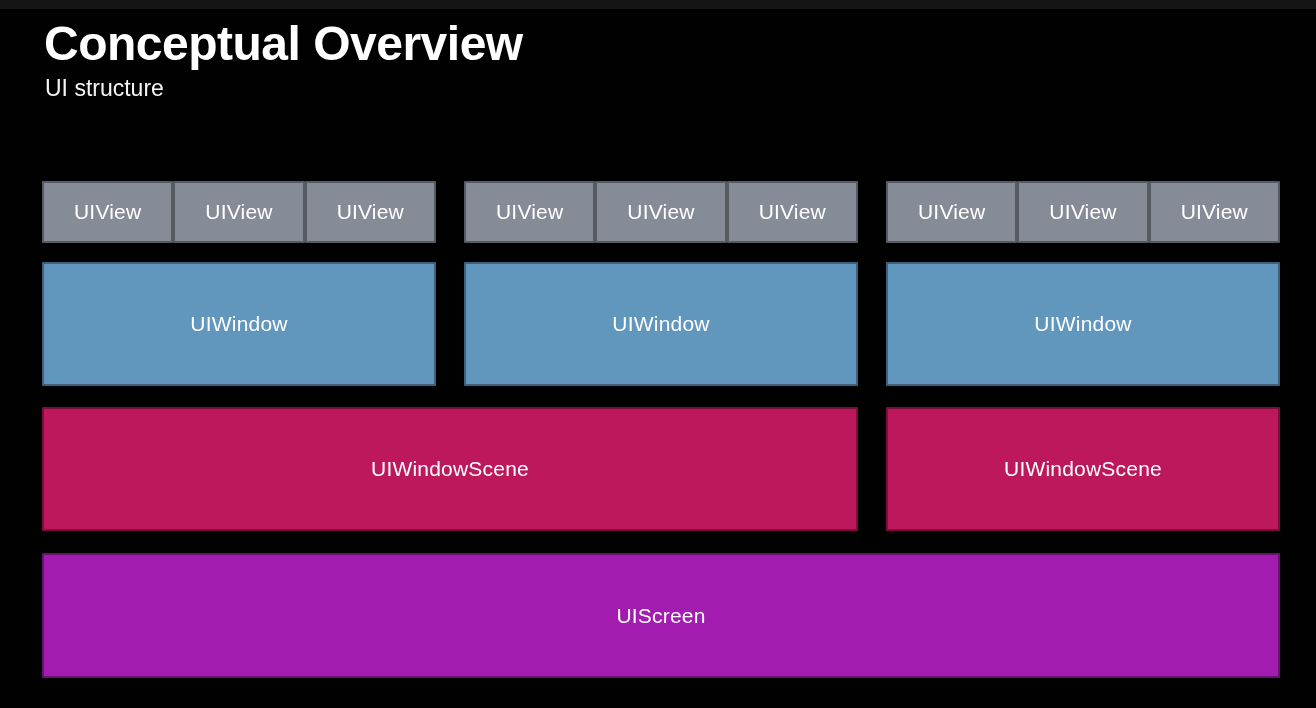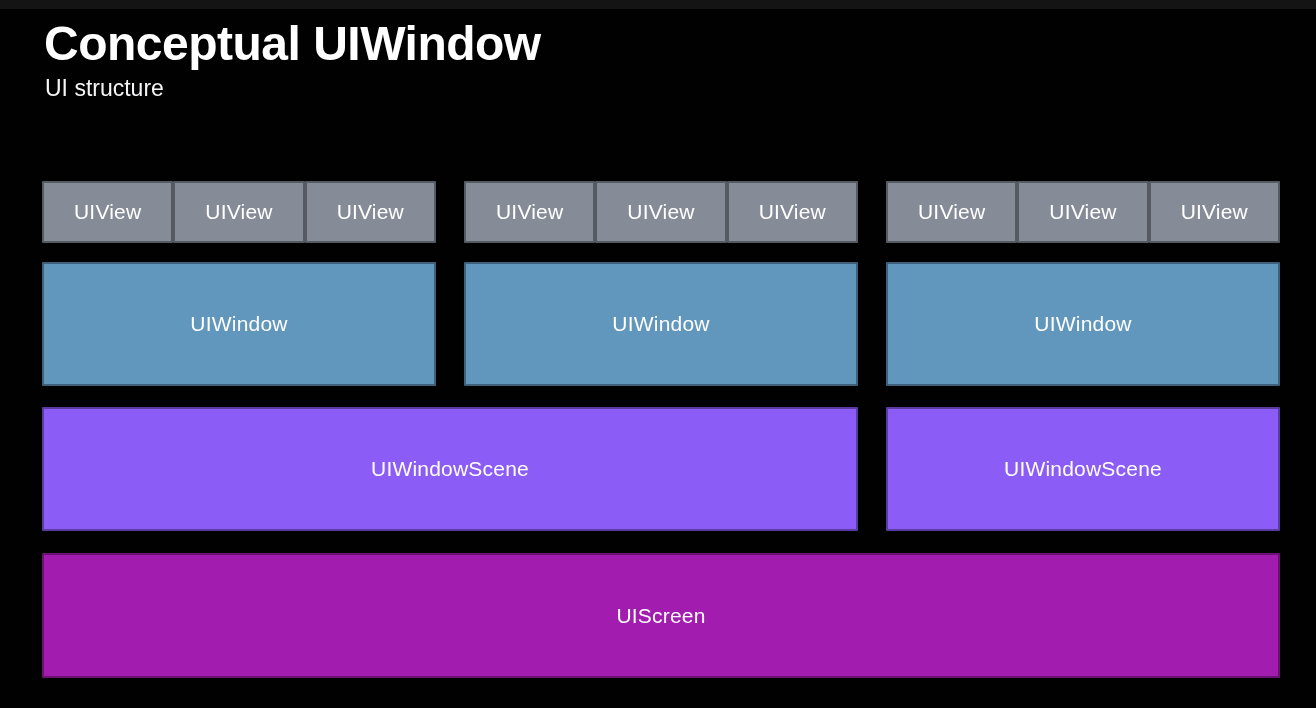--- a/index.html
+++ b/index.html
@@ -71,39 +71,39 @@
     flex: 1;
     background: #858C98;
     height: 100%;
   }
   .window-box {
     flex: 1;
     background: #6196BD;
     height: 100%;
   }
   .scene-box {
-    background: #8b5cf6;
+    background: #be185d;
     height: 100%;
   }
   .scene-wide   { width: 816px; }
   .scene-narrow { width: 394px; }
   .screen-box {
     width: 100%;
     height: 100%;
     background: #a21caf;
   }
 </style>
 </head>
 <body>
 
 <div class="slide">
   <div class="top-edge"></div>
 
   <div class="header">
-    <h1 class="title">Conceptual UIWindow</h1>
+    <h1 class="title">Conceptual Overview</h1>
     <div class="subtitle">UI structure</div>
   </div>
 
   <div class="row row-views">
     <div class="view-group">
       <div class="box view-box">UIView</div>
       <div class="box view-box">UIView</div>
       <div class="box view-box">UIView</div>
     </div>
     <div class="view-group">

